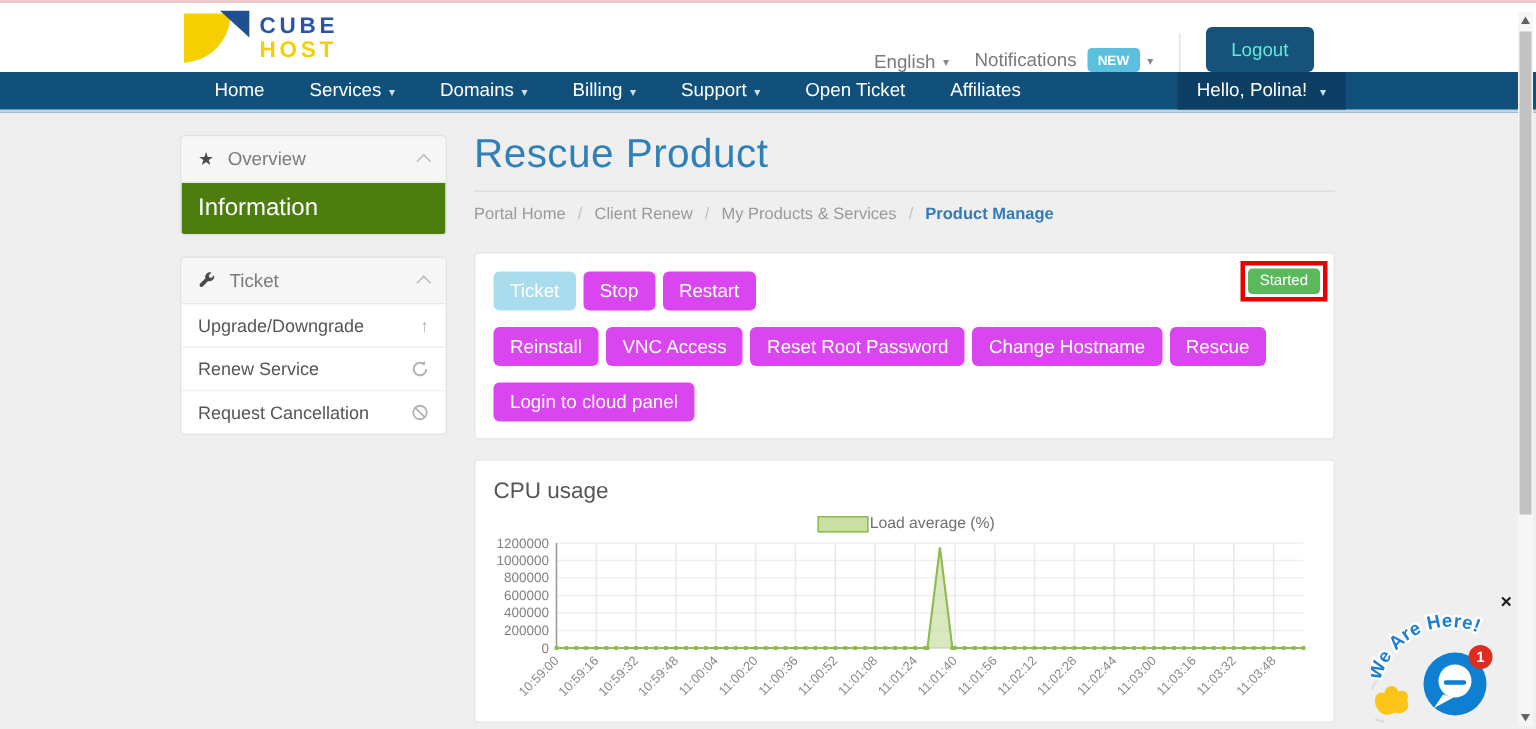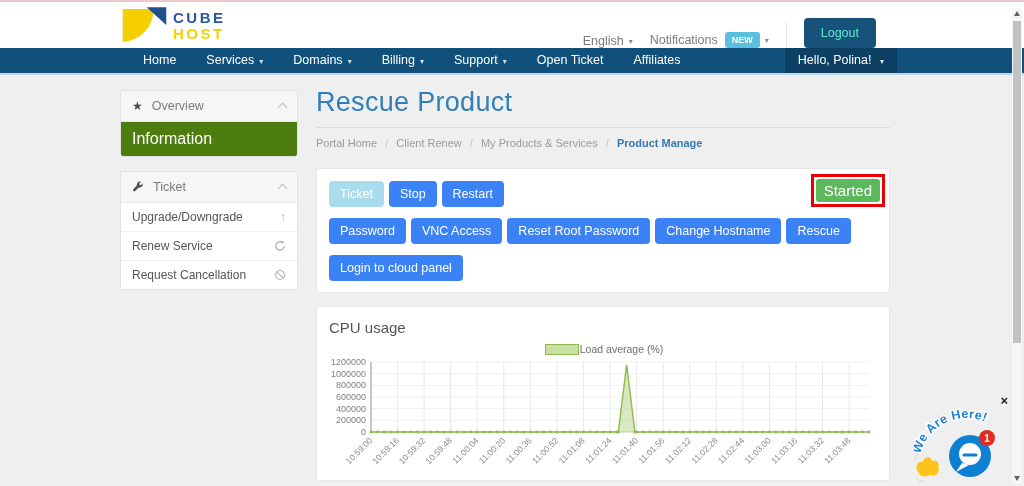--- a/index.html
+++ b/index.html
@@ -43,24 +43,24 @@
   .title-rule { border:none; border-top:1px solid #ddd; margin:9px 0 0 0; }
   .breadcrumb { margin-top:9px; font-size:11px; color:#9a9a9a; }
   .crumb { cursor:pointer; }
   .crumb-sep { color:#c2c2c2; margin:0 5px; }
   .crumb-active { color:#337ab7; font-weight:bold; }
 
   .panel { background:#fff; border:1px solid #e7e7e7; border-radius:3px; }
   .panel-buttons { margin-top:19px; padding:12px 12px 11px 12px; position:relative; }
   .btn-row { display:flex; gap:5px; margin-bottom:11px; }
   .btn-row:last-child { margin-bottom:0; }
-  .btn { background:#3b82f6; color:#fff; border:none; border-radius:4px; font-size:12.5px; padding:6px 11px; cursor:pointer; font-family:inherit; white-space:nowrap; }
+  .btn { background:#d946ef; color:#fff; border:none; border-radius:4px; font-size:12.5px; padding:6px 11px; cursor:pointer; font-family:inherit; white-space:nowrap; }
   .btn.disabled { background:#a9ddee; }
   .status-wrap { position:absolute; top:5px; right:4px; border:3px solid #e80000; padding:2px; }
-  .status-badge { display:block; background:#5cb85c; color:#fff; font-size:15px; padding:3px 8px; border-radius:3px; }
+  .status-badge { display:block; background:#5cb85c; color:#fff; font-size:10px; padding:3px 8px; border-radius:3px; }
 
   .panel-cpu { margin-top:13px; padding:12px 10px 6px 12px; }
   .cpu-title { font-size:15px; color:#565656; }
   .legend-row { display:flex; justify-content:center; align-items:center; gap:1px; margin-top:7px; }
   .legend-swatch { width:34px; height:11px; background:#cadfa2; border:1px solid #8cbb4e; }
   .legend-label { font-size:10.5px; color:#6f6f6f; }
   .chart-wrap { margin-top:1px; }
 
   
   .chat-widget { position:absolute; right:6px; bottom:2px; width:104px; height:88px; }
@@ -181,21 +181,21 @@
     <div class="panel panel-buttons">
       <div class="status-wrap">
         <span class="status-badge">Started</span>
       </div>
       <div class="btn-row">
         <button class="btn disabled">Ticket</button>
         <button class="btn">Stop</button>
         <button class="btn">Restart</button>
       </div>
       <div class="btn-row">
-        <button class="btn">Password</button>
+        <button class="btn">Reinstall</button>
         <button class="btn">VNC Access</button>
         <button class="btn">Reset Root Password</button>
         <button class="btn">Change Hostname</button>
         <button class="btn">Rescue</button>
       </div>
       <div class="btn-row">
         <button class="btn">Login to cloud panel</button>
       </div>
     </div>
 

